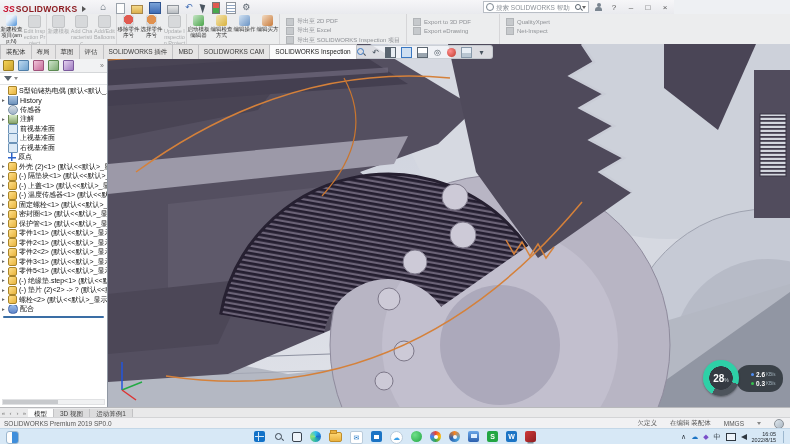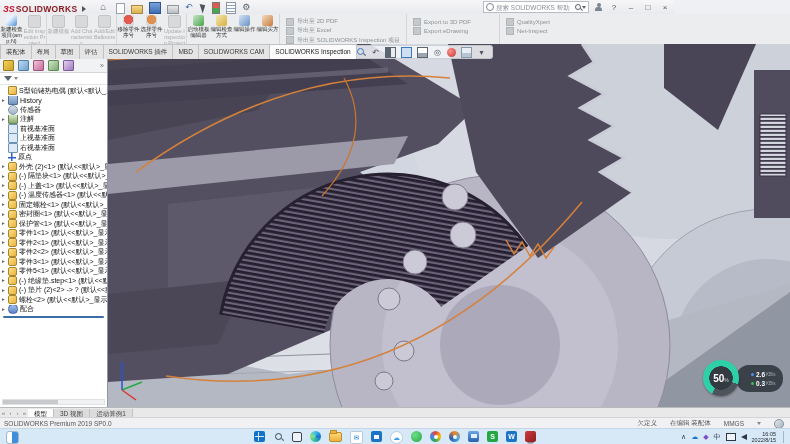--- a/index.html
+++ b/index.html
@@ -447,21 +447,21 @@
             <span class="zval">2.6</span>
             <span class="zunit">KB/s</span>
           </div>
         <div class="zrow">
             <span class="zdot green"></span>
             <span class="zval">0.3</span>
             <span class="zunit">KB/s</span>
           </div>
       </div>
       <div class="zgauge">
-        <span class="zpct">50</span>
+        <span class="zpct">28</span>
         <span class="zsign">%</span>
       </div>
     </div>
   </div>
 
   <div id="cmtabs">
 
       <span class="ctab">装配体</span>
 
       <span class="ctab">布局</span>

